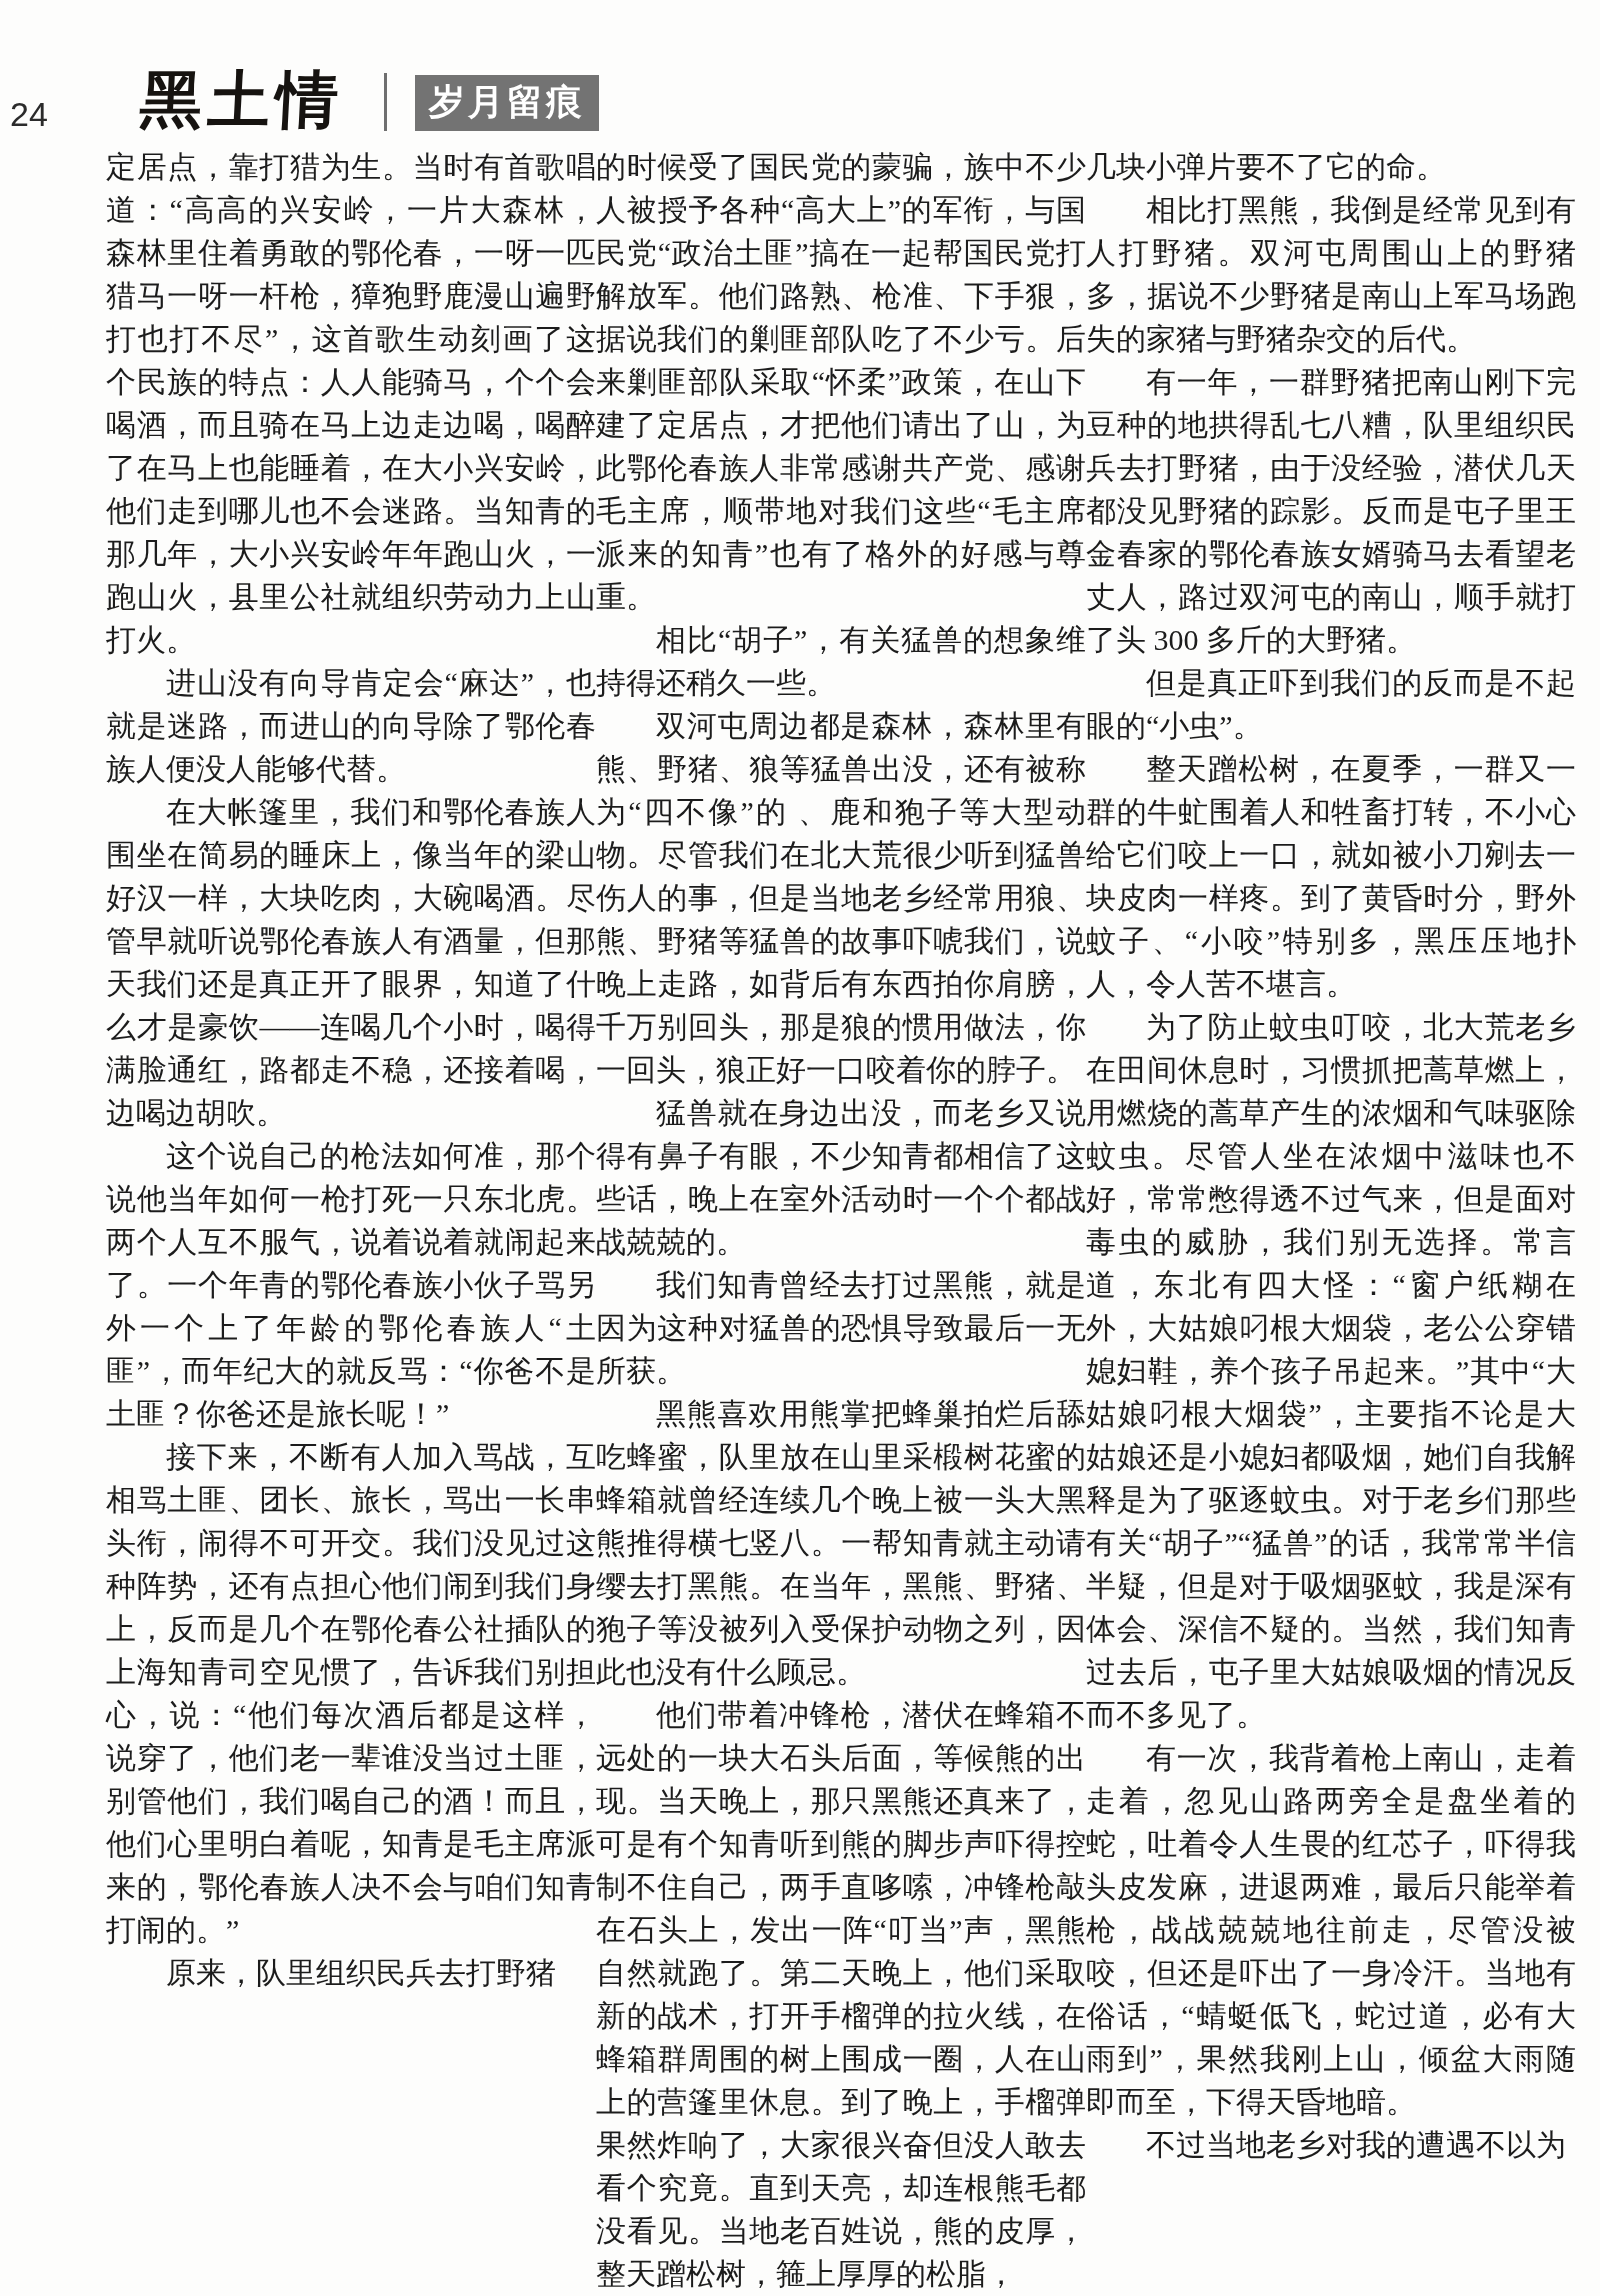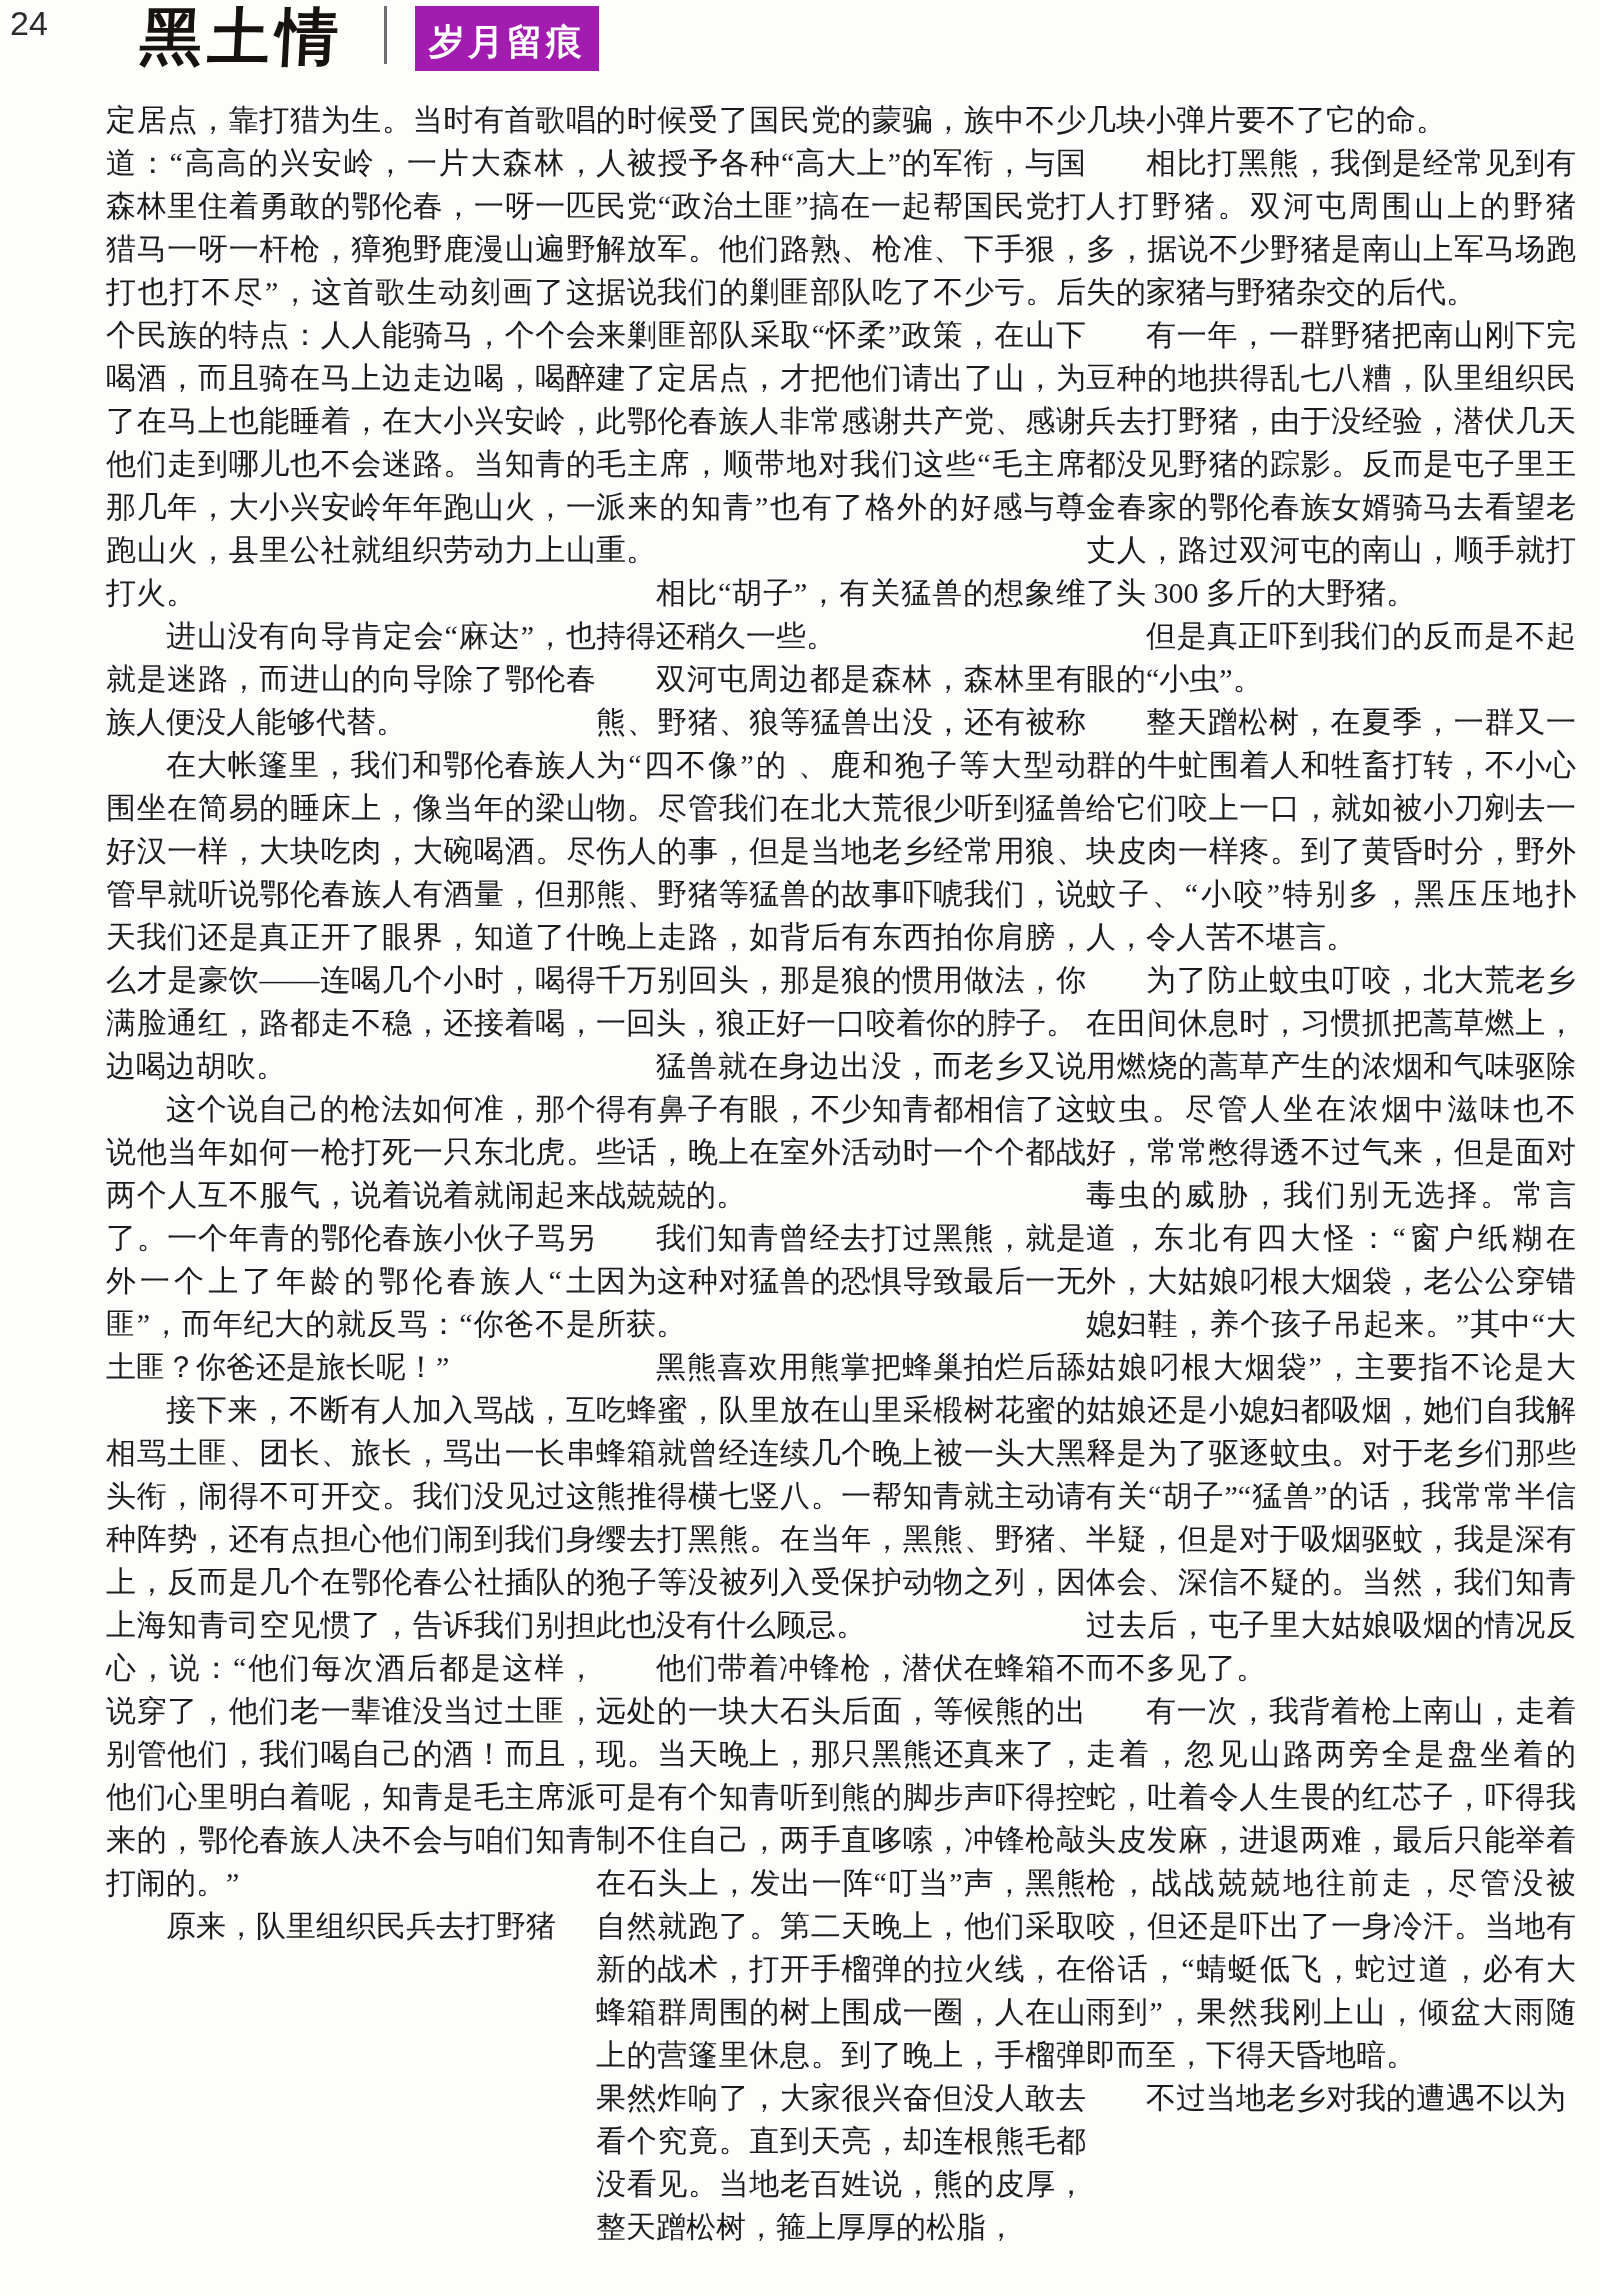--- a/index.html
+++ b/index.html
@@ -9,24 +9,25 @@
   }
   body {
     width: 1600px;
     height: 2296px;
     overflow: hidden;
     font-family: "Liberation Serif", "DejaVu Serif", serif;
     color: #1c1c1c;
   }
   .page-header {
     display: flex;
-    align-items: flex-start;
+    align-items: flex-end;
     height: 84px;
     padding: 6px 0 0 10px;
     box-sizing: border-box;
+    margin-top: 47px;
   }
   .page-number {
     font-family: "Liberation Sans", "DejaVu Sans", sans-serif;
     font-size: 34px;
     color: #2b2b2b;
     margin-right: 92px;
     line-height: 1;
   }
   .masthead {
     font-size: 62px;
@@ -37,27 +38,27 @@
     color: #161310;
     white-space: nowrap;
   }
   .header-divider {
     width: 3px;
     height: 58px;
     background: #6f6f6f;
     margin: 0 28px 0 40px;
   }
   .section-badge {
-    background: #a21caf;
+    background: #737373;
     color: #ffffff;
     font-family: "Liberation Sans", "DejaVu Sans", sans-serif;
     font-weight: bold;
     font-size: 36px;
     line-height: 1;
-    padding: 18px 14px 11px 14px;
+    padding: 9px 14px 11px 14px;
     letter-spacing: 3px;
     white-space: nowrap;
   }
   .page-body {
     display: flex;
     justify-content: flex-end;
     padding: 14px 24px 0 8px;
     box-sizing: border-box;
   }
   .column {

